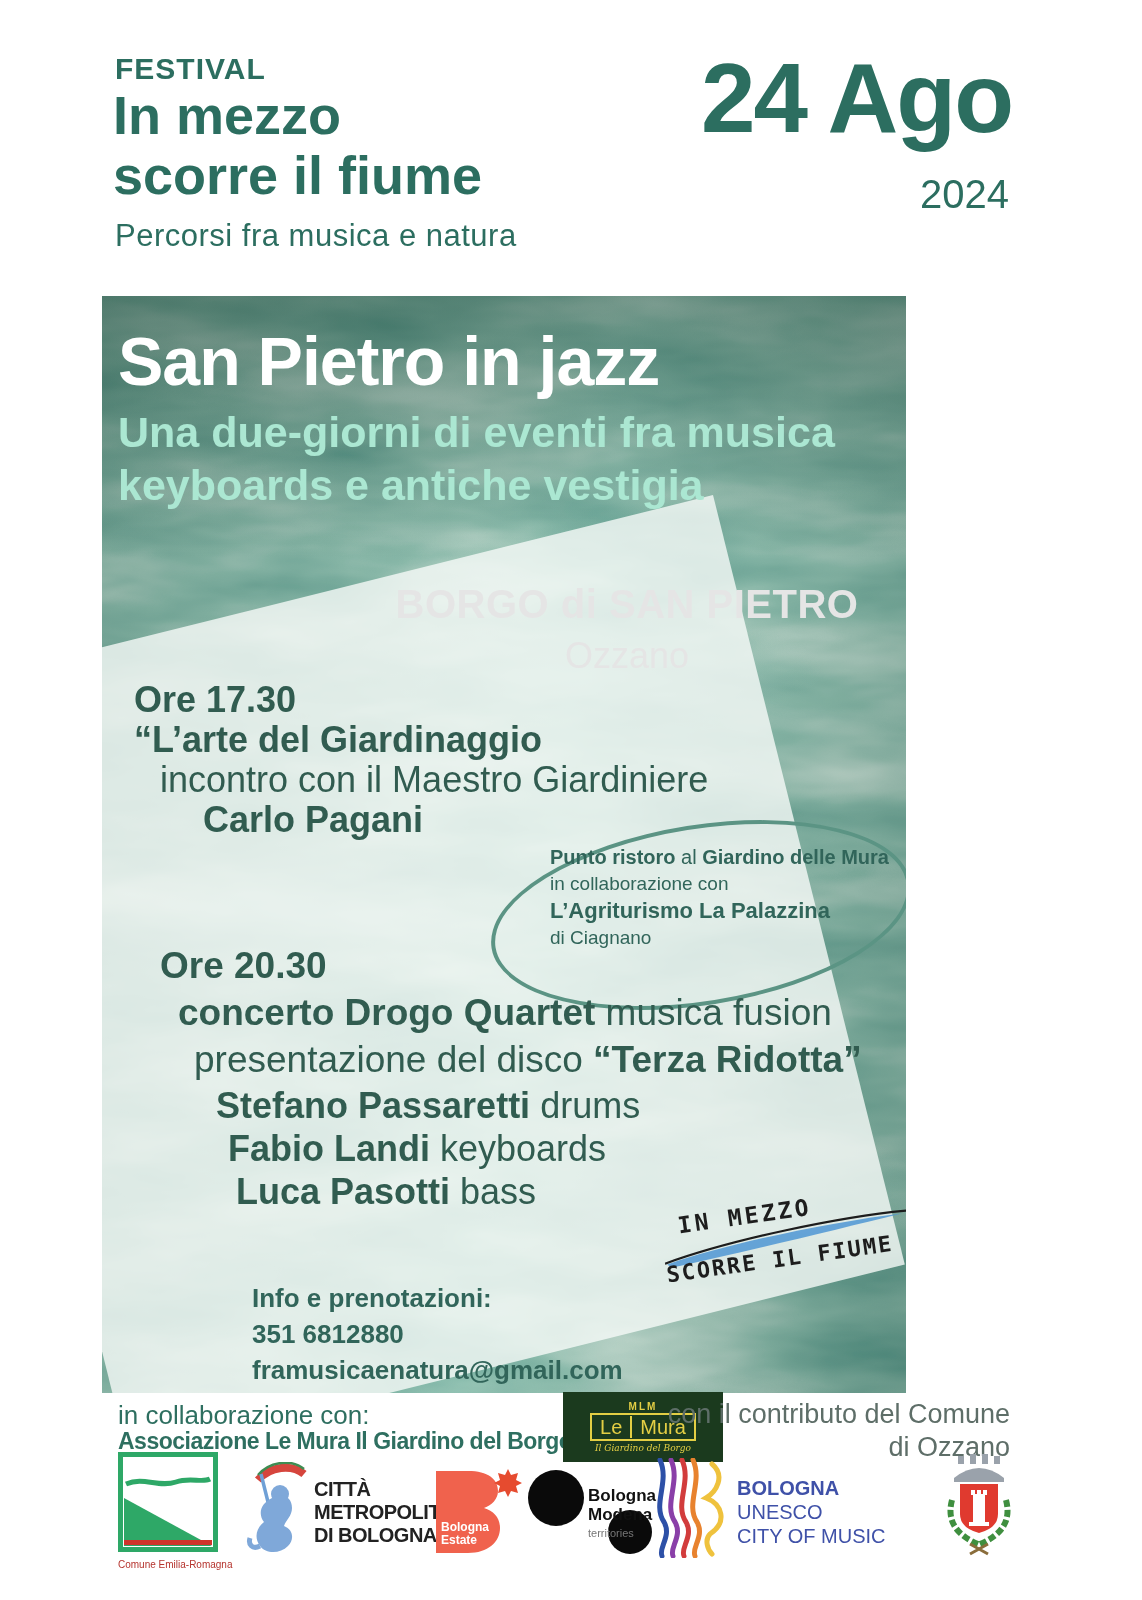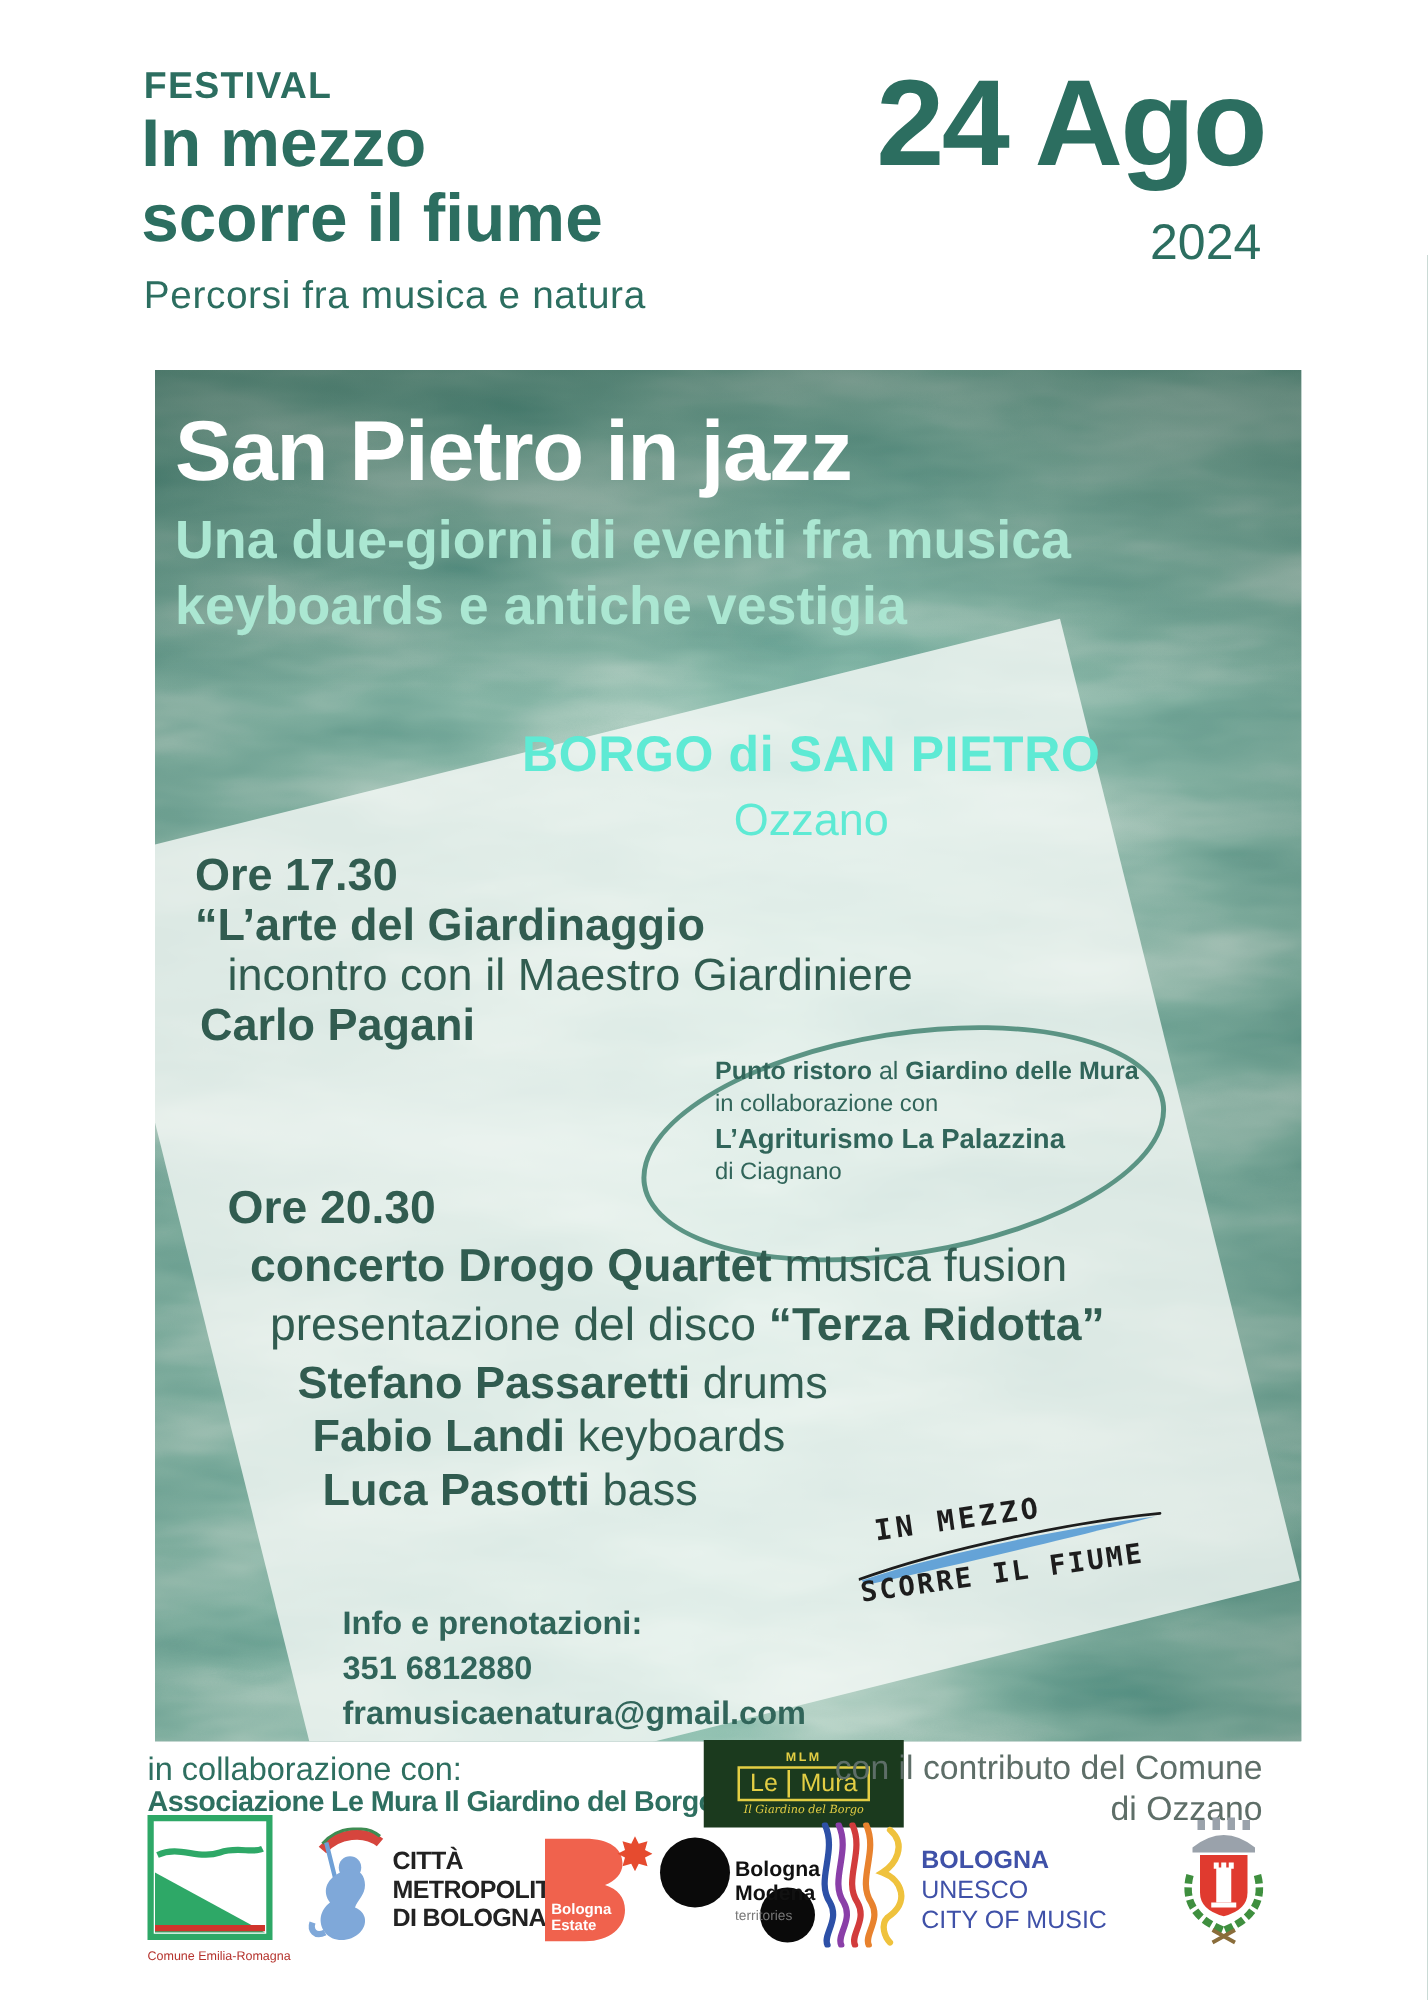--- a/index.html
+++ b/index.html
@@ -11,36 +11,36 @@
 
   
   .festival { left:115px; top:52px; font-size:30px; font-weight:bold; letter-spacing:1px; color:#2C6E60; }
   .title1   { left:113px; top:88px;  font-size:54px; font-weight:bold; color:#2C6E60; line-height:1; }
   .title2   { left:113px; top:148px; font-size:54px; font-weight:bold; color:#2C6E60; line-height:1; }
   .tagline  { left:115px; top:218px; font-size:31px; color:#2C6E60; letter-spacing:0.5px; }
   .bigdate  { right:130px; top:42px; font-size:98px; font-weight:bold; color:#2C6E60; letter-spacing:-2px; }
   .year     { right:133px; top:172px; font-size:40px; color:#2C6E60;text-align:center; }
 
   
-  .hero { left:124px; top:296px; width:917px; height:1097px; overflow:hidden; background:#2A6B57; }
+  .hero { left:102px; top:296px; width:804px; height:1097px; overflow:hidden; background:#2A6B57; }
   .hero svg.water { position:absolute; left:0; top:0; }
   .water-tint { position:absolute; left:0; top:0; width:100%; height:100%;
     background:
       radial-gradient(48% 9% at 22% 56%, rgba(235,242,238,.45), transparent 70%),
       radial-gradient(40% 8% at 62% 34%, rgba(220,235,228,.30), transparent 70%),
       radial-gradient(45% 9% at 75% 82%, rgba(215,235,226,.28), transparent 70%),
       linear-gradient(180deg, rgba(14,52,40,.38), rgba(14,52,40,0) 24%),
       linear-gradient(100deg, rgba(20,66,52,.25), rgba(150,200,180,.10) 55%, rgba(18,60,47,.30));
   }
   .panel { position:absolute; top:199px; right:193px; width:800px; height:793px;
            transform:rotate(-14deg); transform-origin:100% 0;
            background:rgba(246,250,248,0.80); }
   .hero-title { left:16px; top:26px; font-size:68px; font-weight:bold; color:#ffffff; letter-spacing:-1px; }
   .hero-sub   { left:16px; top:110px; font-size:43px; font-weight:bold; color:#ABE7D2; line-height:1.24; }
-  .venue-blk  { left:290px; top:286px; width:470px; text-align:center; color:#5eead4; }
+  .venue-blk  { left:290px; top:286px; width:470px; text-align:center; color:#e5e5e5; }
   .venue-name { font-size:40px; font-weight:bold; letter-spacing:0.5px; }
   .venue-city { font-size:36px; margin-top:8px; font-weight:400; }
 
   .ev1 { left:0; top:384px; color:#315C50; font-size:36px; line-height:40px; }
   .ev2 { left:0; top:646px; color:#315C50; font-size:37px; line-height:47px; }
   .musicians { left:0; top:788px; color:#315C50; font-size:36px; line-height:43px; }
   .info { left:150px; top:984px; color:#31655A; font-size:26px; line-height:36px; font-weight:bold; }
 
   .oval { left:387px; top:529px; width:424px; height:180px; border:4px solid #5B9484;
           border-radius:50%; transform:rotate(-9deg); }
@@ -121,21 +121,21 @@
 
     <div class="abs venue-blk">
       <div class="venue-name">BORGO di SAN PIETRO</div>
       <div class="venue-city">Ozzano</div>
     </div>
 
     <div class="abs ev1">
       <div class="b" style="margin-left:32px">Ore 17.30</div>
       <div class="b" style="margin-left:32px">“L’arte del Giardinaggio</div>
       <div style="margin-left:58px">incontro con il Maestro Giardiniere</div>
-      <div class="b" style="margin-left:36px">Carlo Pagani</div>
+      <div class="b" style="margin-left:101px">Carlo Pagani</div>
     </div>
 
     <div class="abs oval"></div>
     <div class="abs ristoro">
       <div class="r1"><b>Punto ristoro</b><span> al </span><b>Giardino delle Mura</b></div>
       <div class="r2">in collaborazione con</div>
       <div class="r3">L’Agriturismo La Palazzina</div>
       <div class="r4">di Ciagnano</div>
     </div>
 

